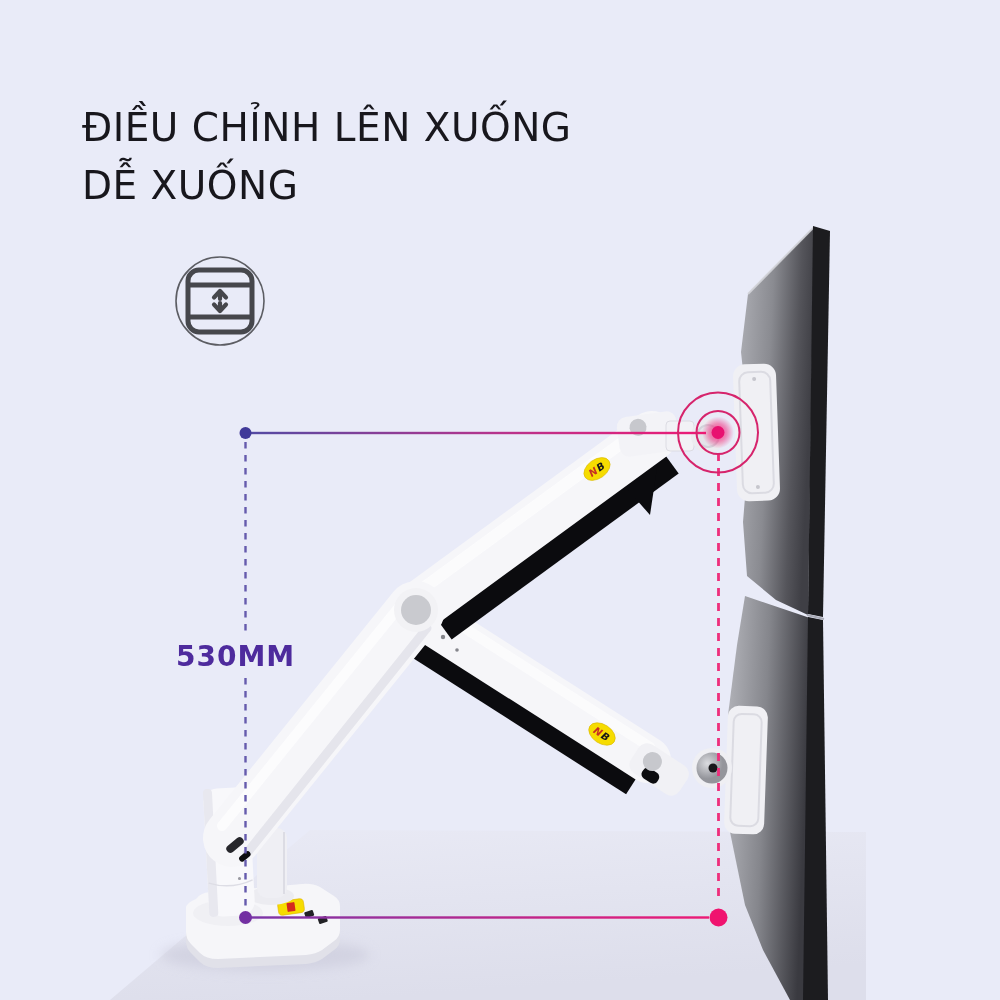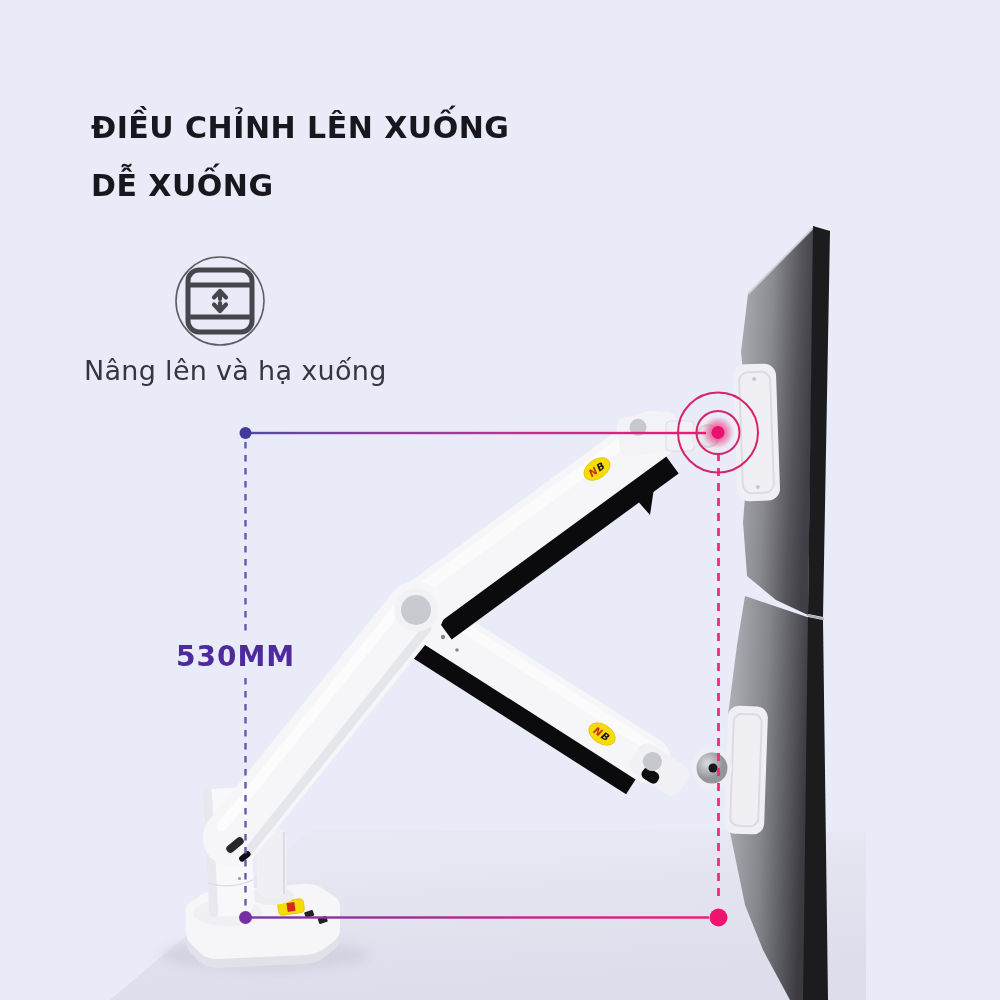--- a/index.html
+++ b/index.html
@@ -3,22 +3,22 @@
 <meta charset="utf-8">
 <style>
   html,body{margin:0;padding:0;background:#fff}
   .canvas{
     position:relative;width:1000px;height:1000px;overflow:hidden;
     background:var(--c-background,#E9EBF8);
     font-family:"DejaVu Sans","Liberation Sans",sans-serif;
   }
   .scene{position:absolute;left:0;top:0;width:1000px;height:1000px}
   .headline{
-    position:absolute;left:91px;top:99px;
-    font-size:30px;font-weight:700;letter-spacing:.5px;line-height:58px;
+    position:absolute;left:82px;top:99px;
+    font-size:39px;font-weight:400;letter-spacing:.5px;line-height:58px;
     color:var(--c-title,#18171D);
   }
   .caption{
     position:absolute;left:84px;top:355px;
     font-size:27px;font-weight:500;letter-spacing:.3px;
     color:var(--c-caption,#36363C);
   }
   .icon-wrap{position:absolute;left:174px;top:255px;width:92px;height:92px}
   .measure{
     position:absolute;left:176px;top:640px;width:146px;text-align:left;
@@ -206,17 +206,16 @@
       <line x1="15" y1="62" x2="77" y2="62" stroke="#46474C" stroke-width="5"></line>
       <g stroke="#46474C" stroke-width="4.2" stroke-linecap="round" stroke-linejoin="round" fill="none">
         <path d="M46,36.5 V44"></path>
           <path d="M46,48 V55.5"></path>
         <path d="M40,42.5 L46,36 L52,42.5"></path>
         <path d="M40,49.5 L46,56 L52,49.5"></path>
       </g>
     </svg>
   </div>
 
-  <div class="caption">Nâng lên và hạ xuống</div>
 
   <div class="measure">530MM</div>
 
 </div>
 
 </body></html>

